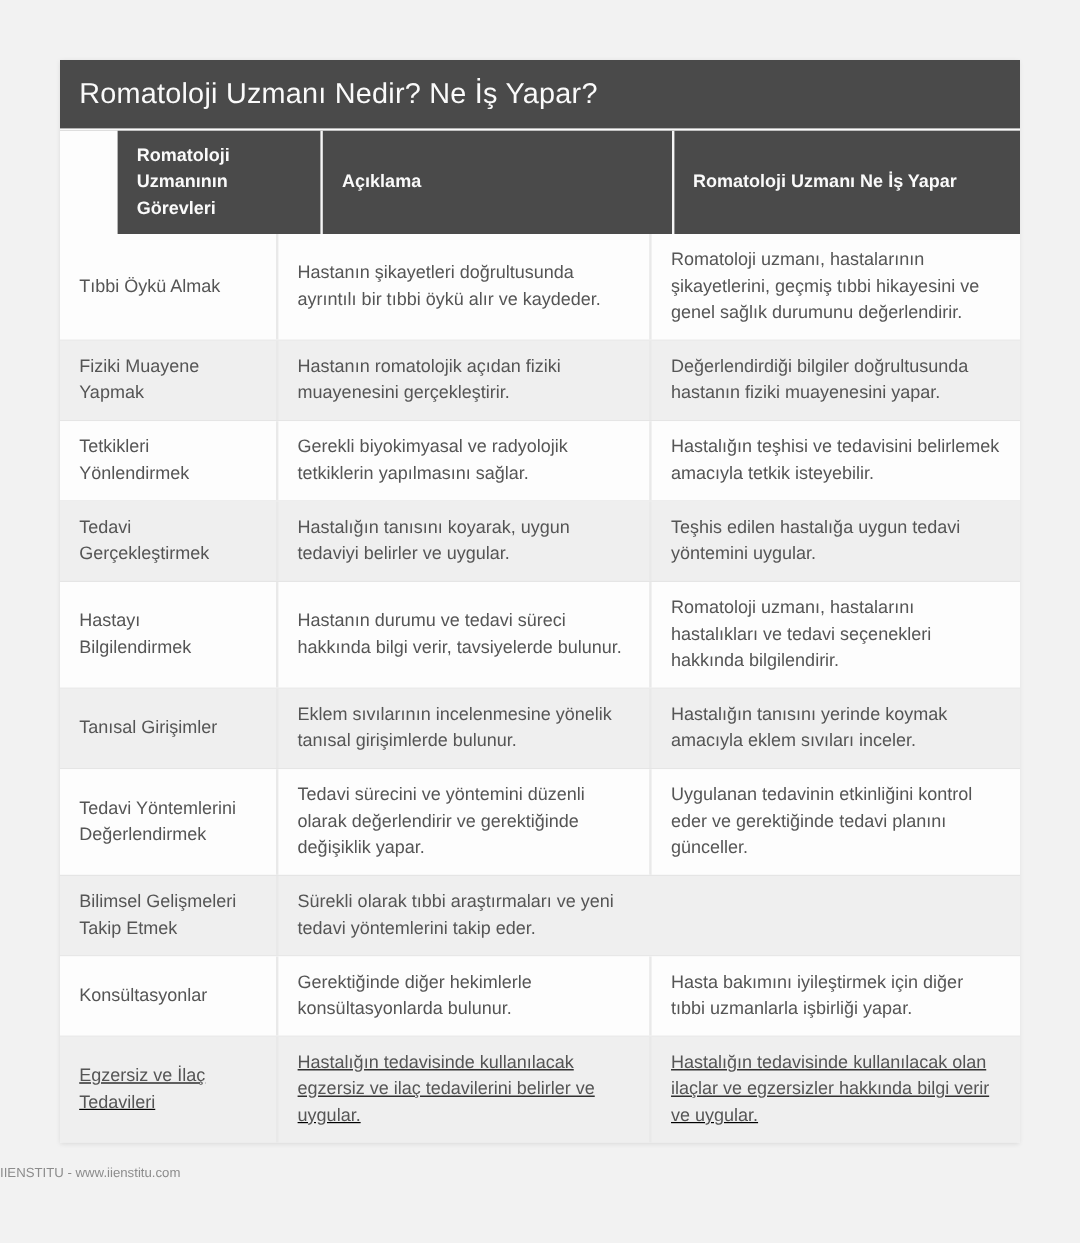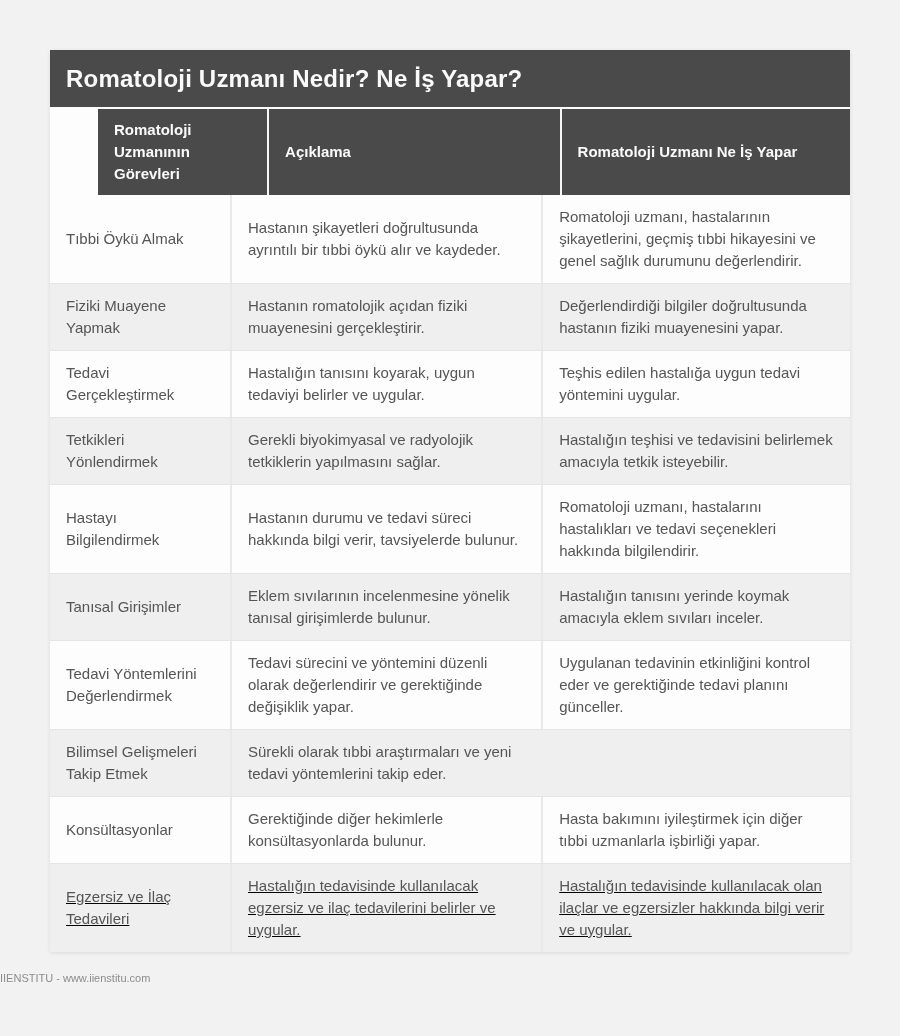--- a/index.html
+++ b/index.html
@@ -24,21 +24,21 @@
   .card{
     width:800px;
     margin:50px auto 0 auto;
     background:var(--card-bg);
     box-shadow:0 1px 4px rgba(0,0,0,0.10);
   }
   .title-bar{
     background:var(--header-bg);
     color:var(--header-text);
     font-size:24px;
-    font-weight:bold;
+    font-weight:normal;
     padding:15px 16px 14px 16px;
     border-bottom:2px solid #fbfbfb;
     letter-spacing:0.2px;
   }
   .table{display:block;width:100%;}
   .thead{
     display:flex;
     background:var(--header-bg);
     color:var(--header-text);
     margin-left:48px;
@@ -98,29 +98,29 @@
     <div class="td col-detail">Romatoloji uzmanı, hastalarının şikayetlerini, geçmiş tıbbi hikayesini ve genel sağlık durumunu değerlendirir.</div>
   </div>
 
   <div class="tr">
     <div class="td col-task">Fiziki Muayene Yapmak</div>
     <div class="td col-desc">Hastanın romatolojik açıdan fiziki muayenesini gerçekleştirir.</div>
     <div class="td col-detail">Değerlendirdiği bilgiler doğrultusunda hastanın fiziki muayenesini yapar.</div>
   </div>
 
   <div class="tr">
+    <div class="td col-task">Tetkikleri Yönlendirmek</div>
+    <div class="td col-desc">Gerekli biyokimyasal ve radyolojik tetkiklerin yapılmasını sağlar.</div>
+    <div class="td col-detail">Hastalığın teşhisi ve tedavisini belirlemek amacıyla tetkik isteyebilir.</div>
+  </div>
+
+  <div class="tr">
     <div class="td col-task">Tedavi Gerçekleştirmek</div>
     <div class="td col-desc">Hastalığın tanısını koyarak, uygun tedaviyi belirler ve uygular.</div>
     <div class="td col-detail">Teşhis edilen hastalığa uygun tedavi yöntemini uygular.</div>
-  </div>
-
-  <div class="tr">
-    <div class="td col-task">Tetkikleri Yönlendirmek</div>
-    <div class="td col-desc">Gerekli biyokimyasal ve radyolojik tetkiklerin yapılmasını sağlar.</div>
-    <div class="td col-detail">Hastalığın teşhisi ve tedavisini belirlemek amacıyla tetkik isteyebilir.</div>
   </div>
 
   <div class="tr">
     <div class="td col-task">Hastayı Bilgilendirmek</div>
     <div class="td col-desc">Hastanın durumu ve tedavi süreci hakkında bilgi verir, tavsiyelerde bulunur.</div>
     <div class="td col-detail">Romatoloji uzmanı, hastalarını hastalıkları ve tedavi seçenekleri hakkında bilgilendirir.</div>
   </div>
 
   <div class="tr">
     <div class="td col-task">Tanısal Girişimler</div>

